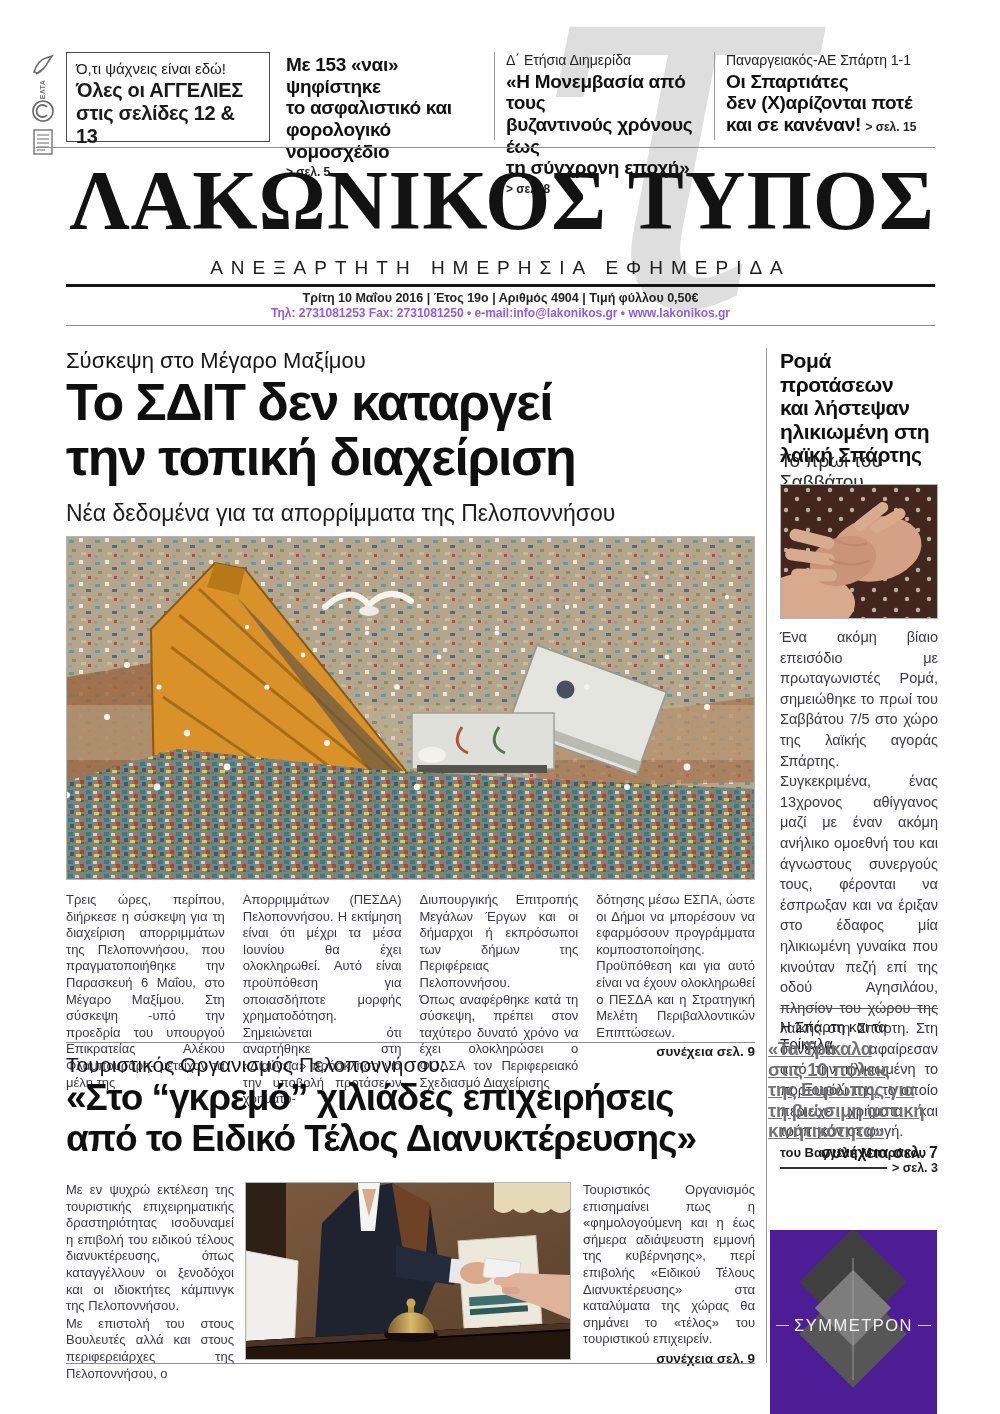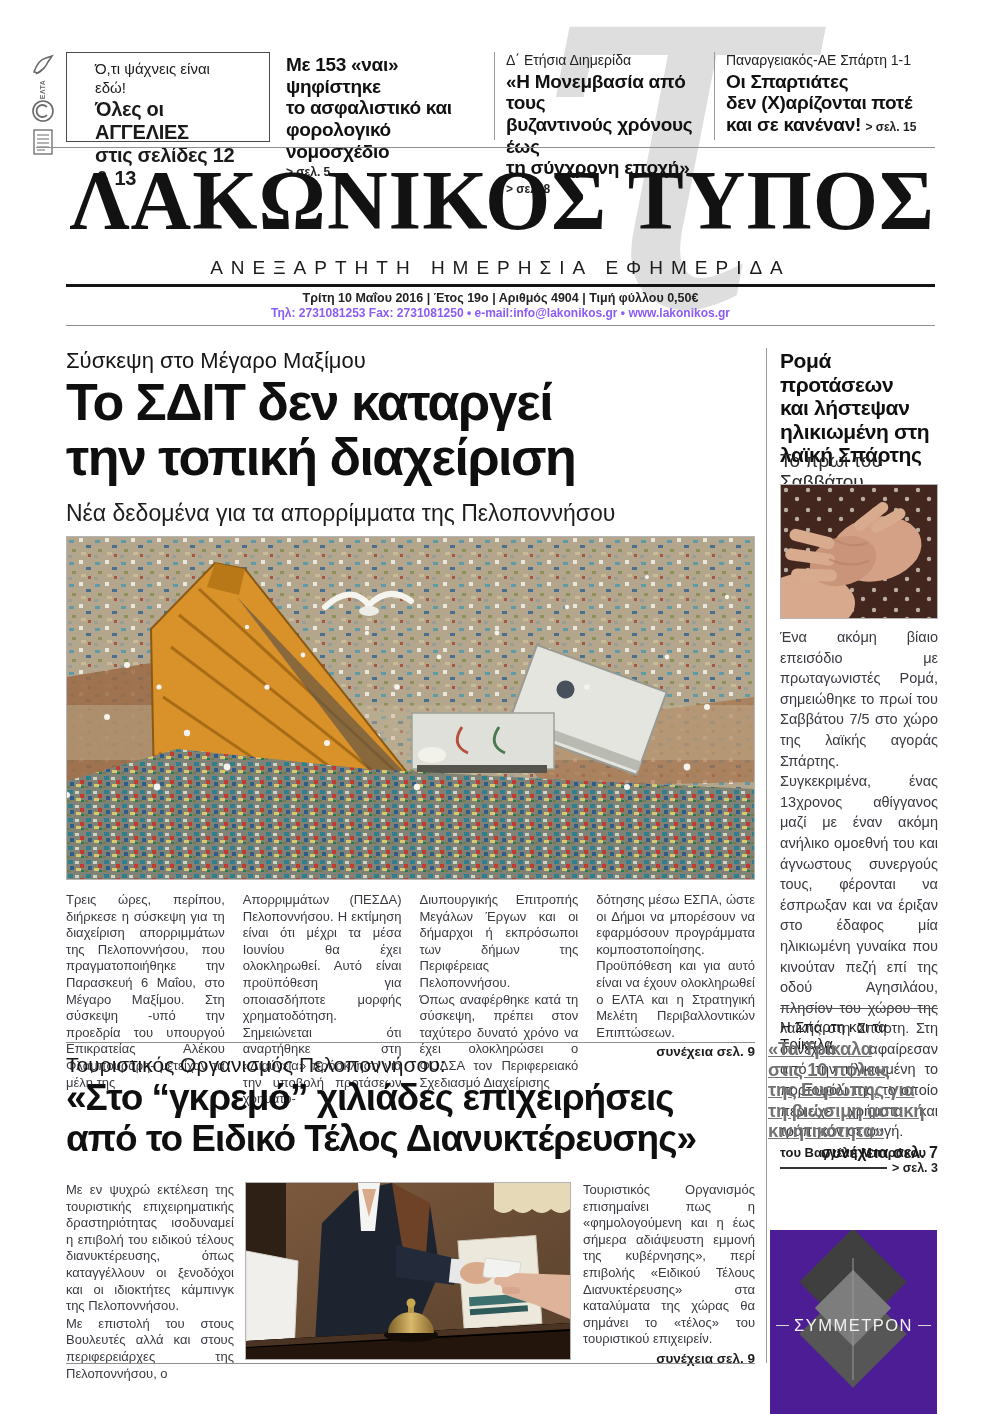--- a/index.html
+++ b/index.html
@@ -14,21 +14,21 @@
   .wm{position:absolute;left:520px;top:-150px;font:italic 540px "DejaVu Serif",serif;
       color:#dedede;z-index:0;pointer-events:none;line-height:1;}
 
   
   .corner{position:absolute;left:28px;top:54px;width:30px;z-index:1;display:flex;
           flex-direction:column;gap:6px;align-items:center;color:#6a6a6a;}
   .elta-label{font:700 7px "Liberation Sans",sans-serif;transform:rotate(-90deg);letter-spacing:.5px;}
 
   
   .box1{position:absolute;left:66px;top:52px;width:204px;height:90px;border:1.5px solid #4a4a4a;
-        box-sizing:border-box;padding:7px 28px;z-index:1;}
+        box-sizing:border-box;padding:7px 9px;z-index:1;}
   .box1 .l1{font:400 15px/1.25 "Liberation Sans",sans-serif;color:#1c1c1c;}
   .box1 .l2{font:700 20px/1.15 "Liberation Sans",sans-serif;letter-spacing:-.3px;}
   .ts{position:absolute;top:54px;z-index:1;}
   .ts-kicker{font:400 14px/1.2 "Liberation Sans",sans-serif;color:#222;margin-bottom:2px;}
   .ts-title{font:700 19px/1.14 "Liberation Sans",sans-serif;letter-spacing:-.3px;color:#111;}
   .pg{font:700 12px "Liberation Sans",sans-serif;color:#222;white-space:nowrap;}
 
   
   .mast-title{position:absolute;left:66px;top:156px;width:869px;text-align:right;z-index:1;
       font:700 84px/1.08 "Liberation Serif",serif;letter-spacing:1px;color:#121212;}
@@ -240,21 +240,21 @@
       <ellipse cx="472" cy="690" rx="0" ry="0" fill="#fff"></ellipse>
     </svg>
   </div>
 
   <div class="cols">
     <div class="col pre">Τρεις ώρες, περίπου, διήρκεσε η σύσκεψη για τη διαχείριση απορριμμάτων της Πελοποννήσου, που πραγματοποιήθηκε την Παρασκευή 6 Μαΐου, στο Μέγαρο Μαξίμου. Στη σύσκεψη -υπό την προεδρία του υπουργού Επικρατείας Αλέκου Φλαμπουράρη- μετείχαν τα μέλη της</div>
     <div class="col pre">Απορριμμάτων (ΠΕΣΔΑ) Πελοποννήσου. Η εκτίμηση είναι ότι μέχρι τα μέσα Ιουνίου θα έχει ολοκληρωθεί. Αυτό είναι προϋπόθεση για οποιασδήποτε μορφής χρηματοδότηση. Σημειώνεται ότι αναρτήθηκε στη «Διαύγεια» πρόσκληση για την υποβολή προτάσεων χρηματο-</div>
     <div class="col pre">Διυπουργικής Επιτροπής Μεγάλων Έργων και οι δήμαρχοι ή εκπρόσωποι των δήμων της Περιφέρειας Πελοποννήσου.
 Όπως αναφέρθηκε κατά τη σύσκεψη, πρέπει στον ταχύτερο δυνατό χρόνο να έχει ολοκληρώσει ο ΦΟΔΣΑ τον Περιφερειακό Σχεδιασμό Διαχείρισης</div>
     <div class="col">
-      <span class="pre">δότησης μέσω ΕΣΠΑ, ώστε οι Δήμοι να μπορέσουν να εφαρμόσουν προγράμματα κομποστοποίησης. Προϋπόθεση και για αυτό είναι να έχουν ολοκληρωθεί ο ΕΛΤΑ και η Στρατηγική Μελέτη Περιβαλλοντικών Επιπτώσεων.</span>
+      <span class="pre">δότησης μέσω ΕΣΠΑ, ώστε οι Δήμοι να μπορέσουν να εφαρμόσουν προγράμματα κομποστοποίησης. Προϋπόθεση και για αυτό είναι να έχουν ολοκληρωθεί ο ΠΕΣΔΑ και η Στρατηγική Μελέτη Περιβαλλοντικών Επιπτώσεων.</span>
       <div class="cont">συνέχεια σελ. 9</div>
     </div>
   </div>
 
   <div class="rule" style="left:66px;top:1042px;width:689px;"></div>
 
   <div class="kicker-lg" style="left:66px;top:1053px;font-size:21px;">Τουριστικός Οργανισμός Πελοποννήσου:</div>
   <div class="h-second pre">«Στο “γκρεμό” χιλιάδες επιχειρήσεις
 από το Ειδικό Τέλος Διανυκτέρευσης»</div>
 

